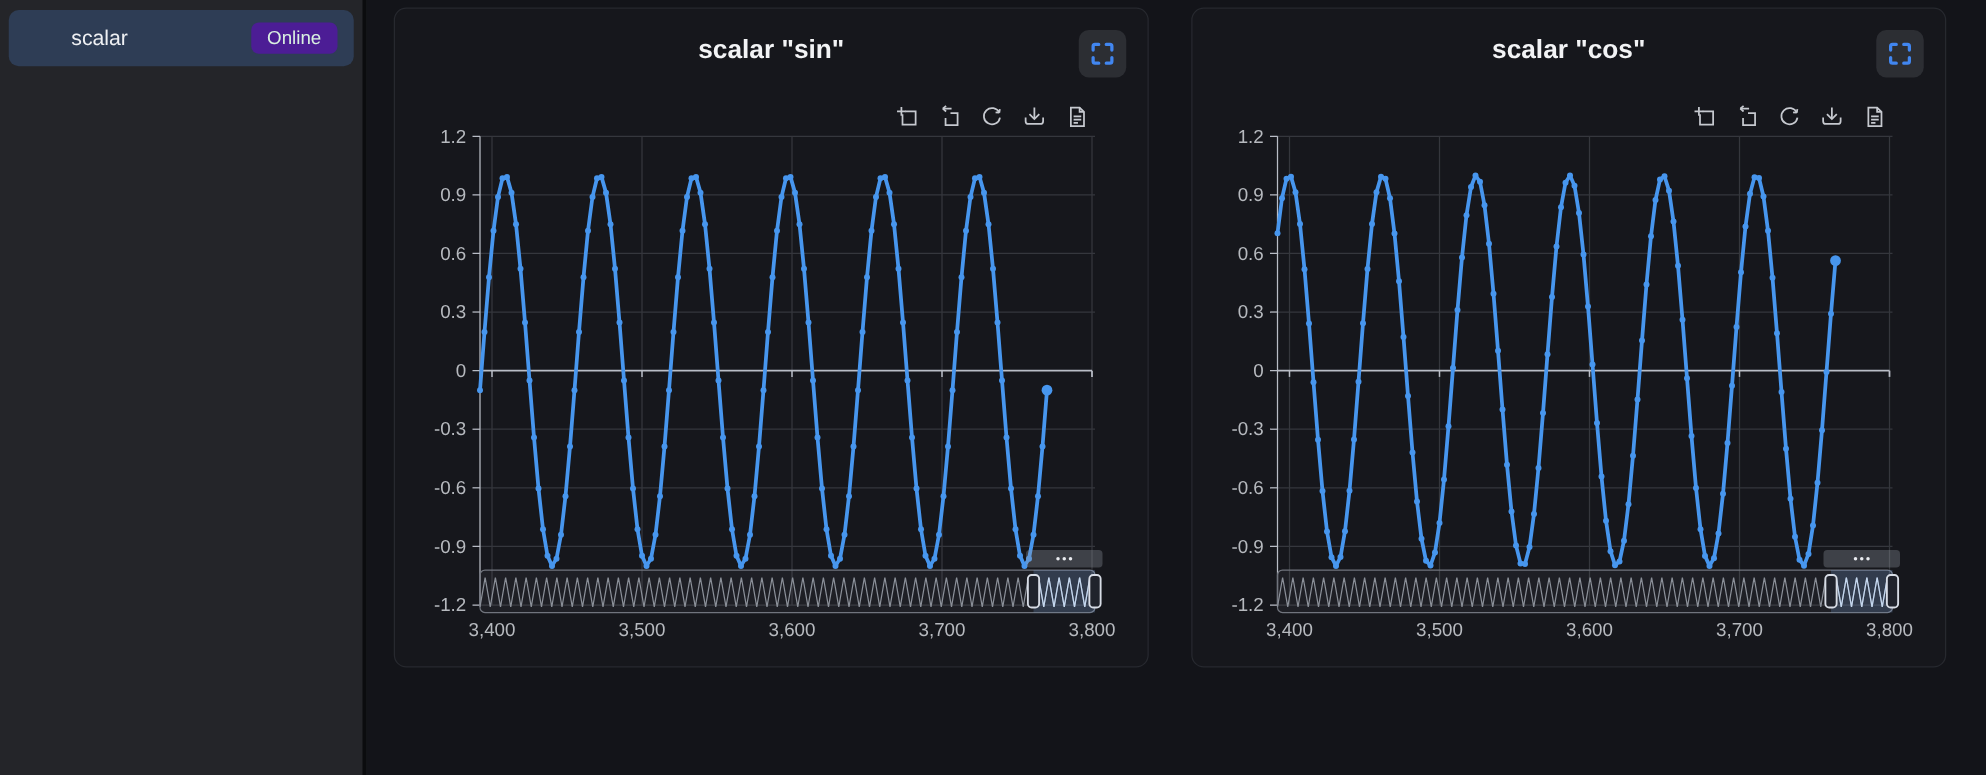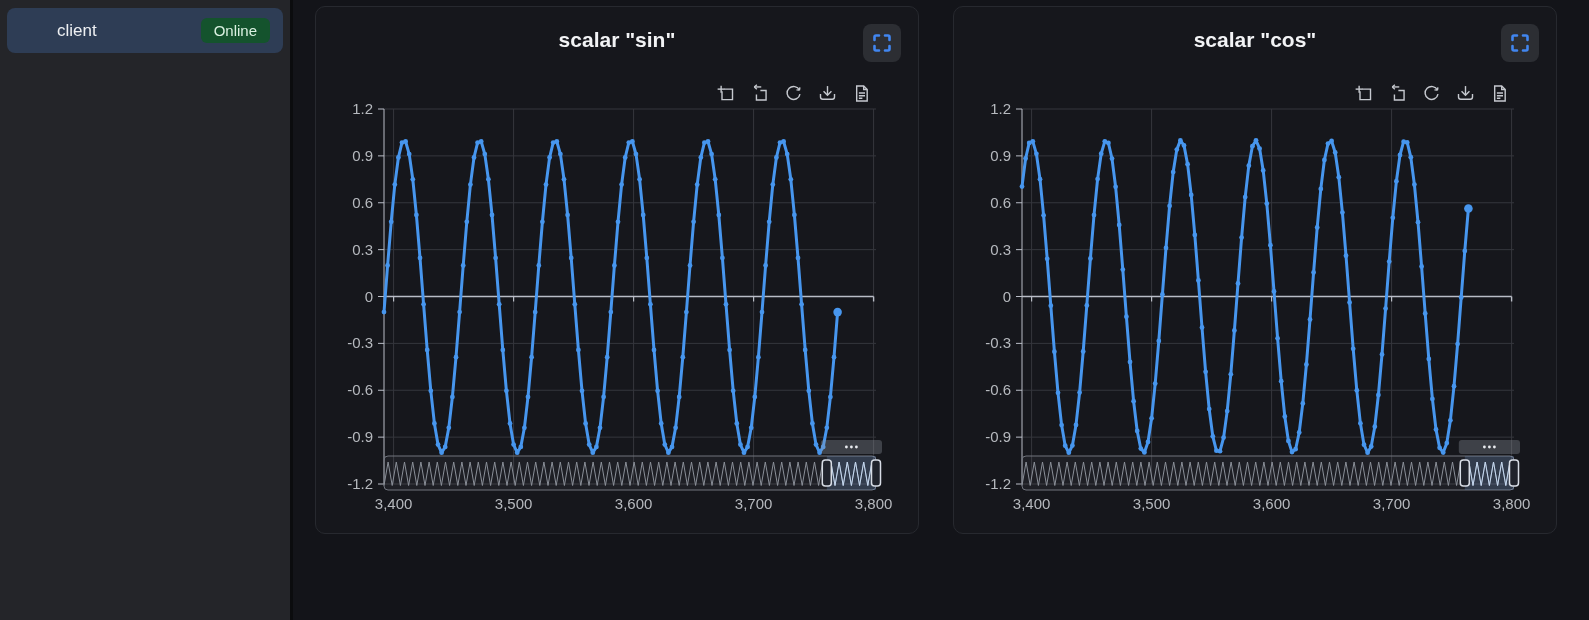--- a/index.html
+++ b/index.html
@@ -19,21 +19,21 @@
   }
   .client-item{
     margin:8px 7px;height:45px;
     background:#2e3d55;border-radius:8px;
     display:flex;align-items:center;justify-content:space-between;
     padding:0 13px 0 50px;box-sizing:border-box;
     cursor:pointer;
   }
   .client-label{color:#eef0f3;font-size:17px;}
   .status-badge{
-    background:#14532d;color:#daf1e1;
+    background:#4c1d95;color:#daf1e1;
     font-size:15px;padding:4px 13px;border-radius:6px;
   }
   
   .main{flex:1;padding:6px 0 0 22px;box-sizing:border-box;}
   .page-title{
     color:#f4f5f7;font-size:27px;font-weight:bold;
     margin:10px 0 18px 0;letter-spacing:.2px;
   }
   .cards{display:flex;gap:34px;}
   .card{
@@ -58,21 +58,21 @@
   }
   .chart-toolbar .tb-icon{cursor:pointer;display:block;}
   svg.chart{position:absolute;left:0;top:68px;display:block;}
   .axis-text{fill:#b6b9be;font-size:15px;font-family:"Liberation Sans",sans-serif;}
 </style>
 </head>
 <body>
 
 <div class="sidebar">
   <div class="client-item">
-    <span class="client-label">client</span>
+    <span class="client-label">scalar</span>
     <span class="status-badge">Online</span>
   </div>
 </div>
 
 <div class="main">
 
   <div class="cards">
 
     <div class="card">
       <div class="card-title">scalar "sin"</div>

